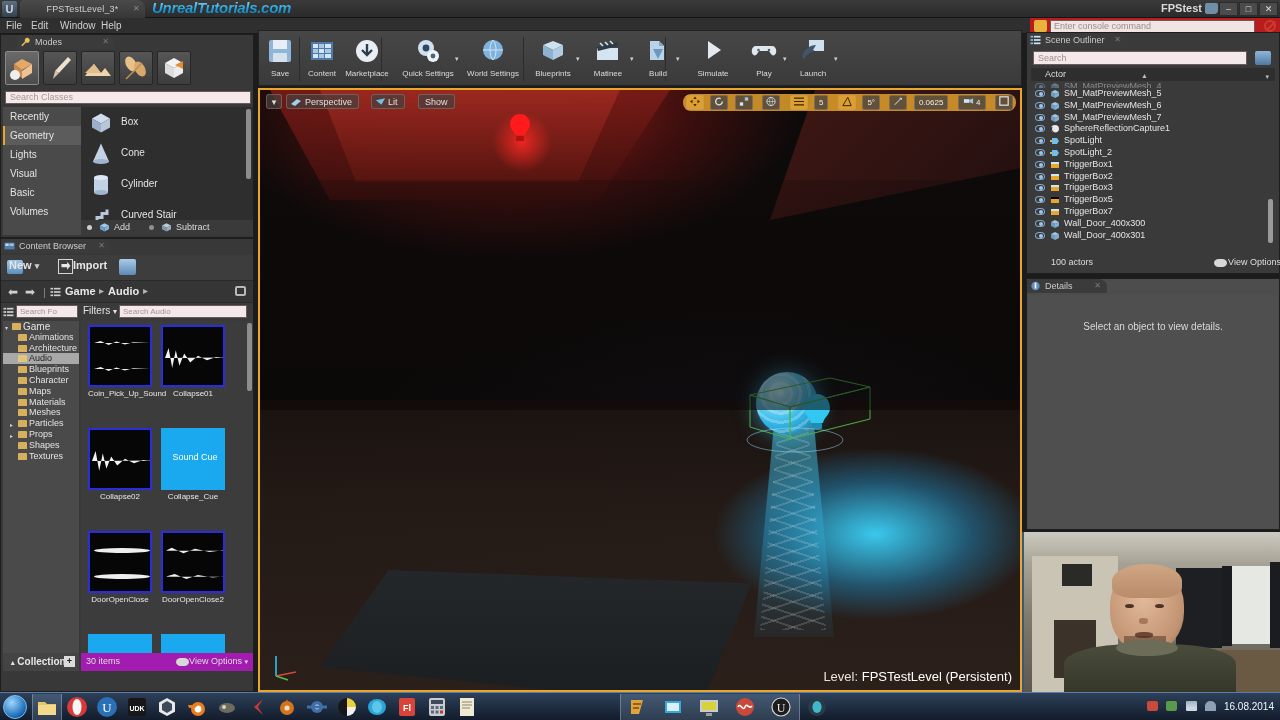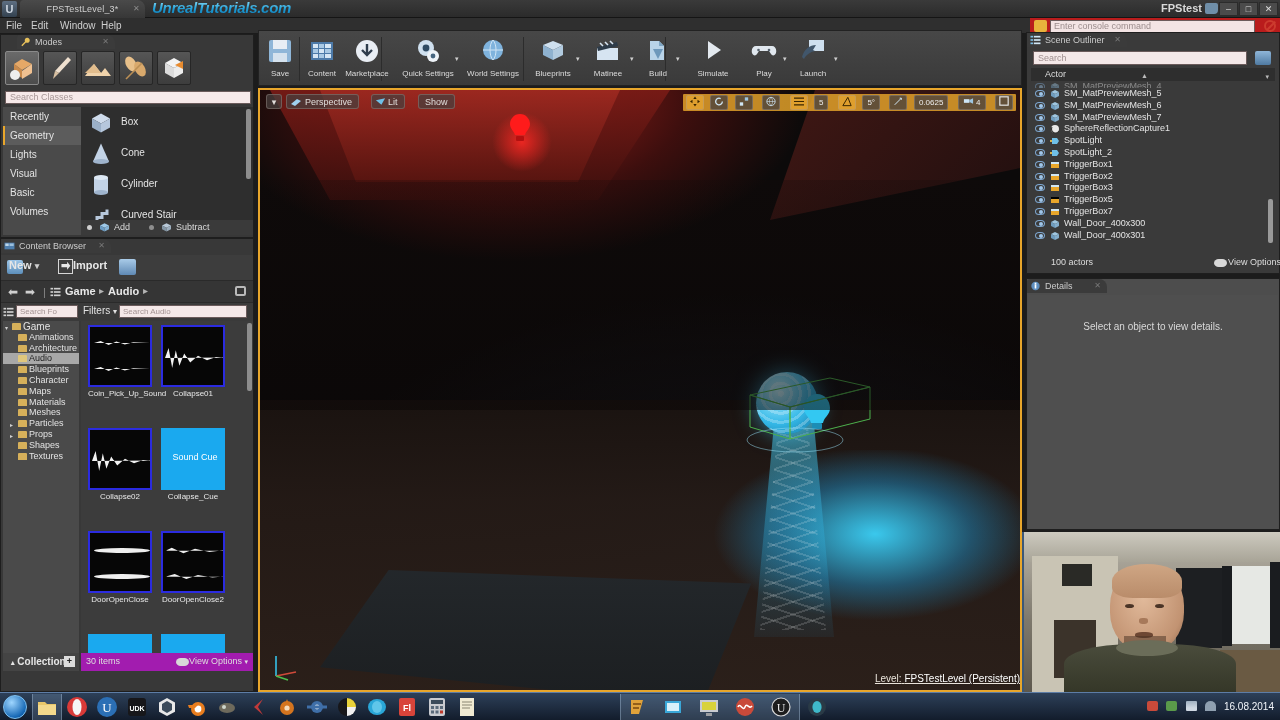--- a/index.html
+++ b/index.html
@@ -155,28 +155,28 @@
 
   
   .viewport { position:absolute; left:258px; top:88px; width:764px; height:604px;
     border:2px solid #e8a62b; overflow:hidden; background:#120a09; }
   .vp-scene { position:absolute; inset:0; }
   .vp-toolbar { position:absolute; left:6px; top:4px; height:16px; z-index:6; }
   .vbtn { position:absolute; height:15px; background:rgba(70,64,62,.72);
     border:1px solid rgba(150,140,136,.45); border-radius:3px; color:#e0dcda;
     font-size:9px; line-height:14px; padding:0 6px; }
   .vright { position:absolute; right:4px; top:4px; height:17px;
-    background:rgba(232,166,43,.82); border-radius:1px; z-index:6; padding:1px 2px;}
+    background:rgba(232,166,43,.82); border-radius:8px; z-index:6; padding:1px 2px;}
   .vrb { position:relative; display:inline-block; height:15px; margin:0 1px;
     background:rgba(70,64,62,.78); border:1px solid rgba(160,150,146,.4);
     border-radius:2px; color:#ededed; font-size:8px; line-height:14px;
     padding:0 4px; vertical-align:top; }
   .vrb.on { background:rgba(224,160,46,.95); color:#2a1c00;}
-  .vp-level { position:absolute; right:0; bottom:6px; color:#e9e3da; font-size:10px;
-    z-index:6;text-decoration:underline; }
+  .vp-level { position:absolute; right:8px; bottom:6px; color:#e9e3da; font-size:13px;
+    z-index:6; }
   .vp-level b{ color:#fff; font-weight:normal;}
   .vp-axis { position:absolute; left:10px; bottom:8px; width:34px; height:34px; z-index:6;}
 
   
   .outliner { position:absolute; left:1026px; top:32px; width:254px; height:242px;
     background:#3a3a3a; border:1px solid #1e1e1e;}
   .ol-search{ position:absolute; left:6px; top:18px; width:214px; height:14px;
     background:#f4e8e8; border:1px solid #6a5a5a; color:#a09090; font-size:9px;
     padding-left:4px; line-height:12px;}
   .ol-searchbtn{ position:absolute; right:8px; top:18px; width:16px; height:14px;

